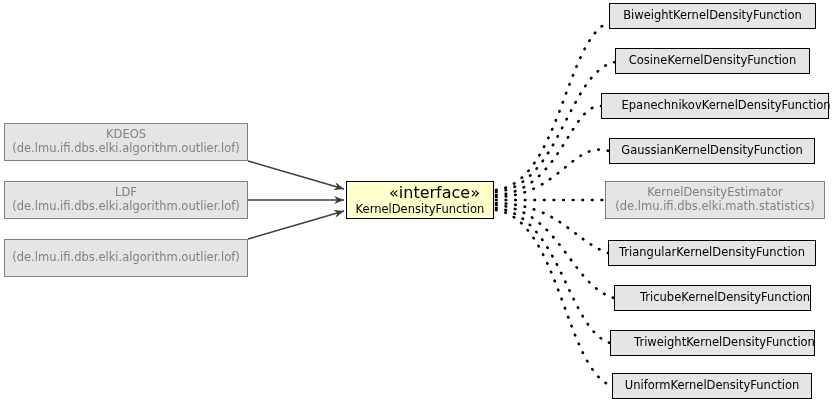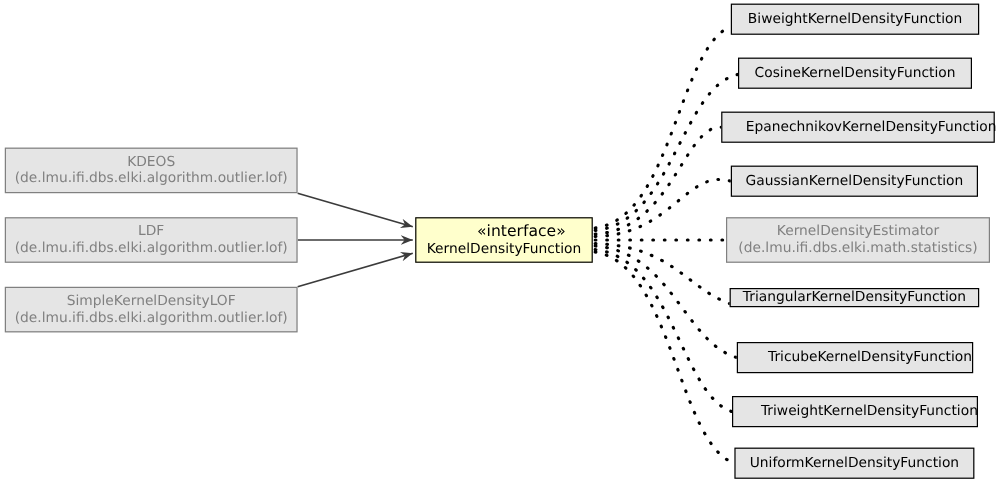--- a/index.html
+++ b/index.html
@@ -51,21 +51,21 @@
     background: #ffffcc;
     color: #000000;
   }
   .node .l1 {
     font-size: 11.5px;
   }
   .node .l2 {
     font-size: 11.5px;
   }
   .node.iface .l1 {
-    font-size: 13px;
+    font-size: 16px;
     margin-left: 29px;
   }
   .node.iface .l2 {
     font-size: 11.5px;
   }
 </style>
 </head>
 <body>
 
 <div id="diagram-canvas">
@@ -100,21 +100,20 @@
     <span class="l1">KDEOS</span>
     <span class="l2">(de.lmu.ifi.dbs.elki.algorithm.outlier.lof)</span>
   </div>
 
   <div class="node gray" style="left:4px; top:181px; width:244px; height:38px;">
     <span class="l1">LDF</span>
     <span class="l2">(de.lmu.ifi.dbs.elki.algorithm.outlier.lof)</span>
   </div>
 
   <div class="node gray" style="left:4px; top:239px; width:244px; height:38px;">
-    <span class="l1">SimpleKernelDensityLOF</span>
     <span class="l2">(de.lmu.ifi.dbs.elki.algorithm.outlier.lof)</span>
   </div>
 
   <div class="node iface" style="left:346px; top:181px; width:148px; height:38px;">
     <span class="l1">«interface»</span>
     <span class="l2">KernelDensityFunction</span>
   </div>
 
   <div class="node black" style="left:609px; top:3px; width:207px; height:26px;">
     <span class="l1">BiweightKernelDensityFunction</span>
@@ -130,21 +129,21 @@
 
   <div class="node black" style="left:609px; top:138px; width:206px; height:26px;">
     <span class="l1">GaussianKernelDensityFunction</span>
   </div>
 
   <div class="node gray" style="left:605px; top:181px; width:220px; height:38px;">
     <span class="l1">KernelDensityEstimator</span>
     <span class="l2">(de.lmu.ifi.dbs.elki.math.statistics)</span>
   </div>
 
-  <div class="node black" style="left:608px; top:240px; width:208px; height:16px;">
+  <div class="node black" style="left:608px; top:240px; width:208px; height:26px;">
     <span class="l1">TriangularKernelDensityFunction</span>
   </div>
 
   <div class="node black" style="left:614px; top:285px; width:197px; height:26px;align-items:flex-end;">
     <span class="l1">TricubeKernelDensityFunction</span>
   </div>
 
   <div class="node black" style="left:610px; top:330px; width:205px; height:26px;padding-left:24px;">
     <span class="l1">TriweightKernelDensityFunction</span>
   </div>

